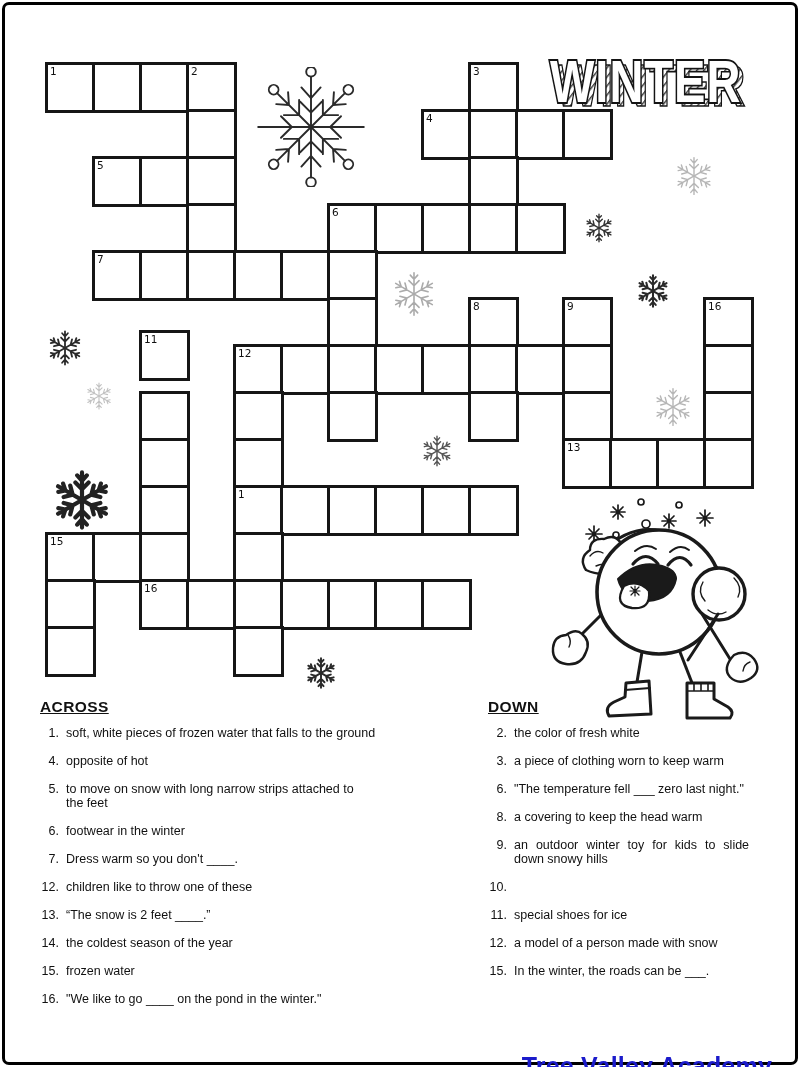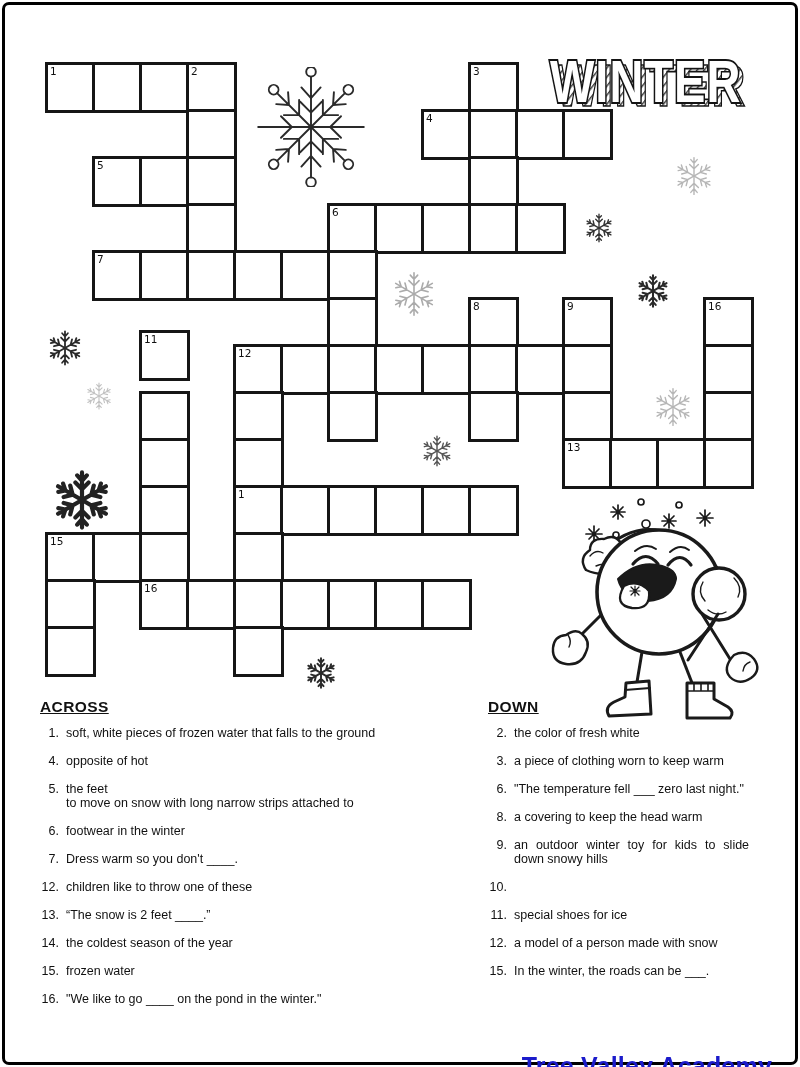--- a/index.html
+++ b/index.html
@@ -294,22 +294,22 @@
         </div>
         <div class="clue">
           <span class="cno">4.</span>
           <span class="ctxt">
             <div>opposite of hot</div>
           </span>
         </div>
         <div class="clue">
           <span class="cno">5.</span>
           <span class="ctxt">
+            <div>to move on snow with long narrow strips attached to</div>
             <div>the feet</div>
-            <div>to move on snow with long narrow strips attached to</div>
           </span>
         </div>
         <div class="clue">
           <span class="cno">6.</span>
           <span class="ctxt">
             <div>footwear in the winter</div>
           </span>
         </div>
         <div class="clue">
           <span class="cno">7.</span>

